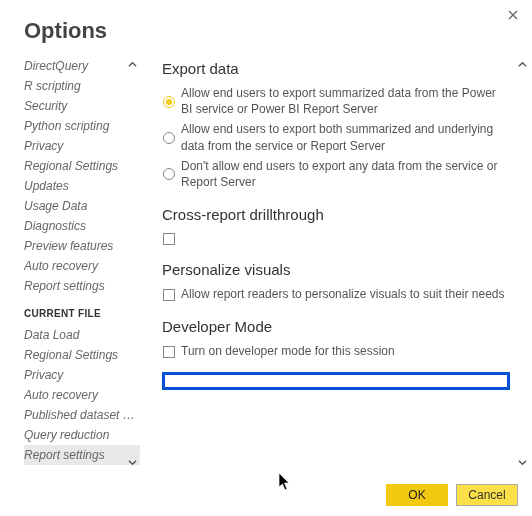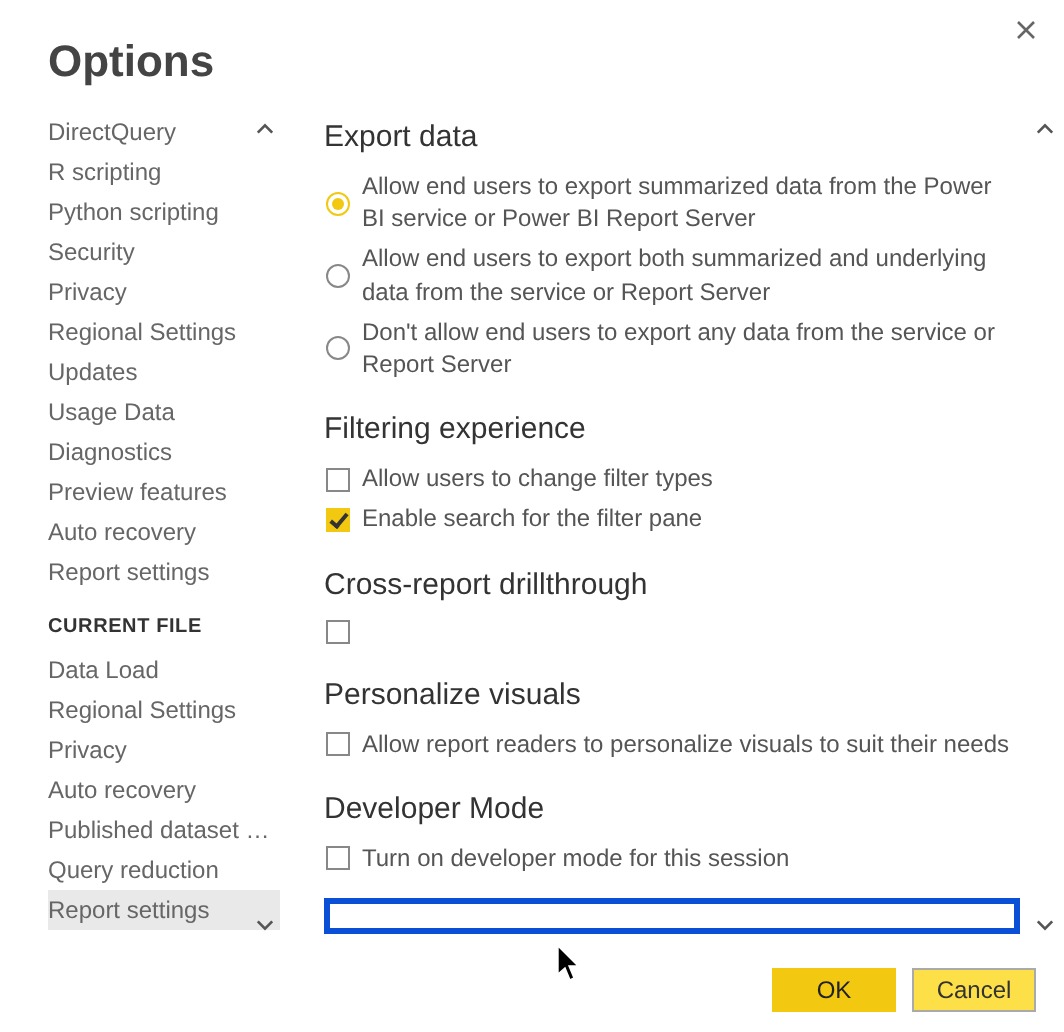--- a/index.html
+++ b/index.html
@@ -51,20 +51,21 @@
   }
   .side-list { list-style: none; }
   .side-item {
     font-size: 12px;
     color: #666;
     padding: 3px 0;
     cursor: pointer;
     white-space: nowrap;
     overflow: hidden;
     text-overflow: ellipsis;
+    font-style: italic;
   }
   .side-header {
     font-size: 10px;
     font-weight: 700;
     color: #333;
     padding: 12px 0 6px 0;
     letter-spacing: 0.3px;
   }
   .side-item.selected {
     background: #e9e9e9;
@@ -219,22 +220,22 @@
   </div>
 
   <div class="title">Options</div>
 
   <div class="body">
     <div class="sidebar-wrap">
       <div class="sidebar">
         <ul class="side-list" id="side-list">
             <li class="side-item">DirectQuery</li>
             <li class="side-item">R scripting</li>
+            <li class="side-item">Security</li>
             <li class="side-item">Python scripting</li>
-            <li class="side-item">Security</li>
             <li class="side-item">Privacy</li>
             <li class="side-item">Regional Settings</li>
             <li class="side-item">Updates</li>
             <li class="side-item">Usage Data</li>
             <li class="side-item">Diagnostics</li>
             <li class="side-item">Preview features</li>
             <li class="side-item">Auto recovery</li>
             <li class="side-item">Report settings</li>
             <li class="side-header">CURRENT FILE</li>
             <li class="side-item">Data Load</li>
@@ -277,35 +278,20 @@
               <div>Allow end users to export both summarized and underlying data from the service or Report Server</div>
             </div>
             <div class="opt">
               <div class="ctrl">
                 <div class="radio"></div>
               </div>
               <div>Don't allow end users to export any data from the service or Report Server</div>
             </div>
           </div>
           <div class="section">
-            <div class="section-title">Filtering experience</div>
-            <div class="opt">
-              <div class="ctrl">
-                <div class="checkbox"></div>
-              </div>
-              <div>Allow users to change filter types</div>
-            </div>
-            <div class="opt">
-              <div class="ctrl">
-                <div class="checkbox checked"></div>
-              </div>
-              <div>Enable search for the filter pane</div>
-            </div>
-          </div>
-          <div class="section">
             <div class="section-title">Cross-report drillthrough</div>
             <div class="opt">
               <div class="ctrl">
                 <div class="checkbox"></div>
               </div>
             </div>
           </div>
           <div class="section">
             <div class="section-title">Personalize visuals</div>
             <div class="opt">

